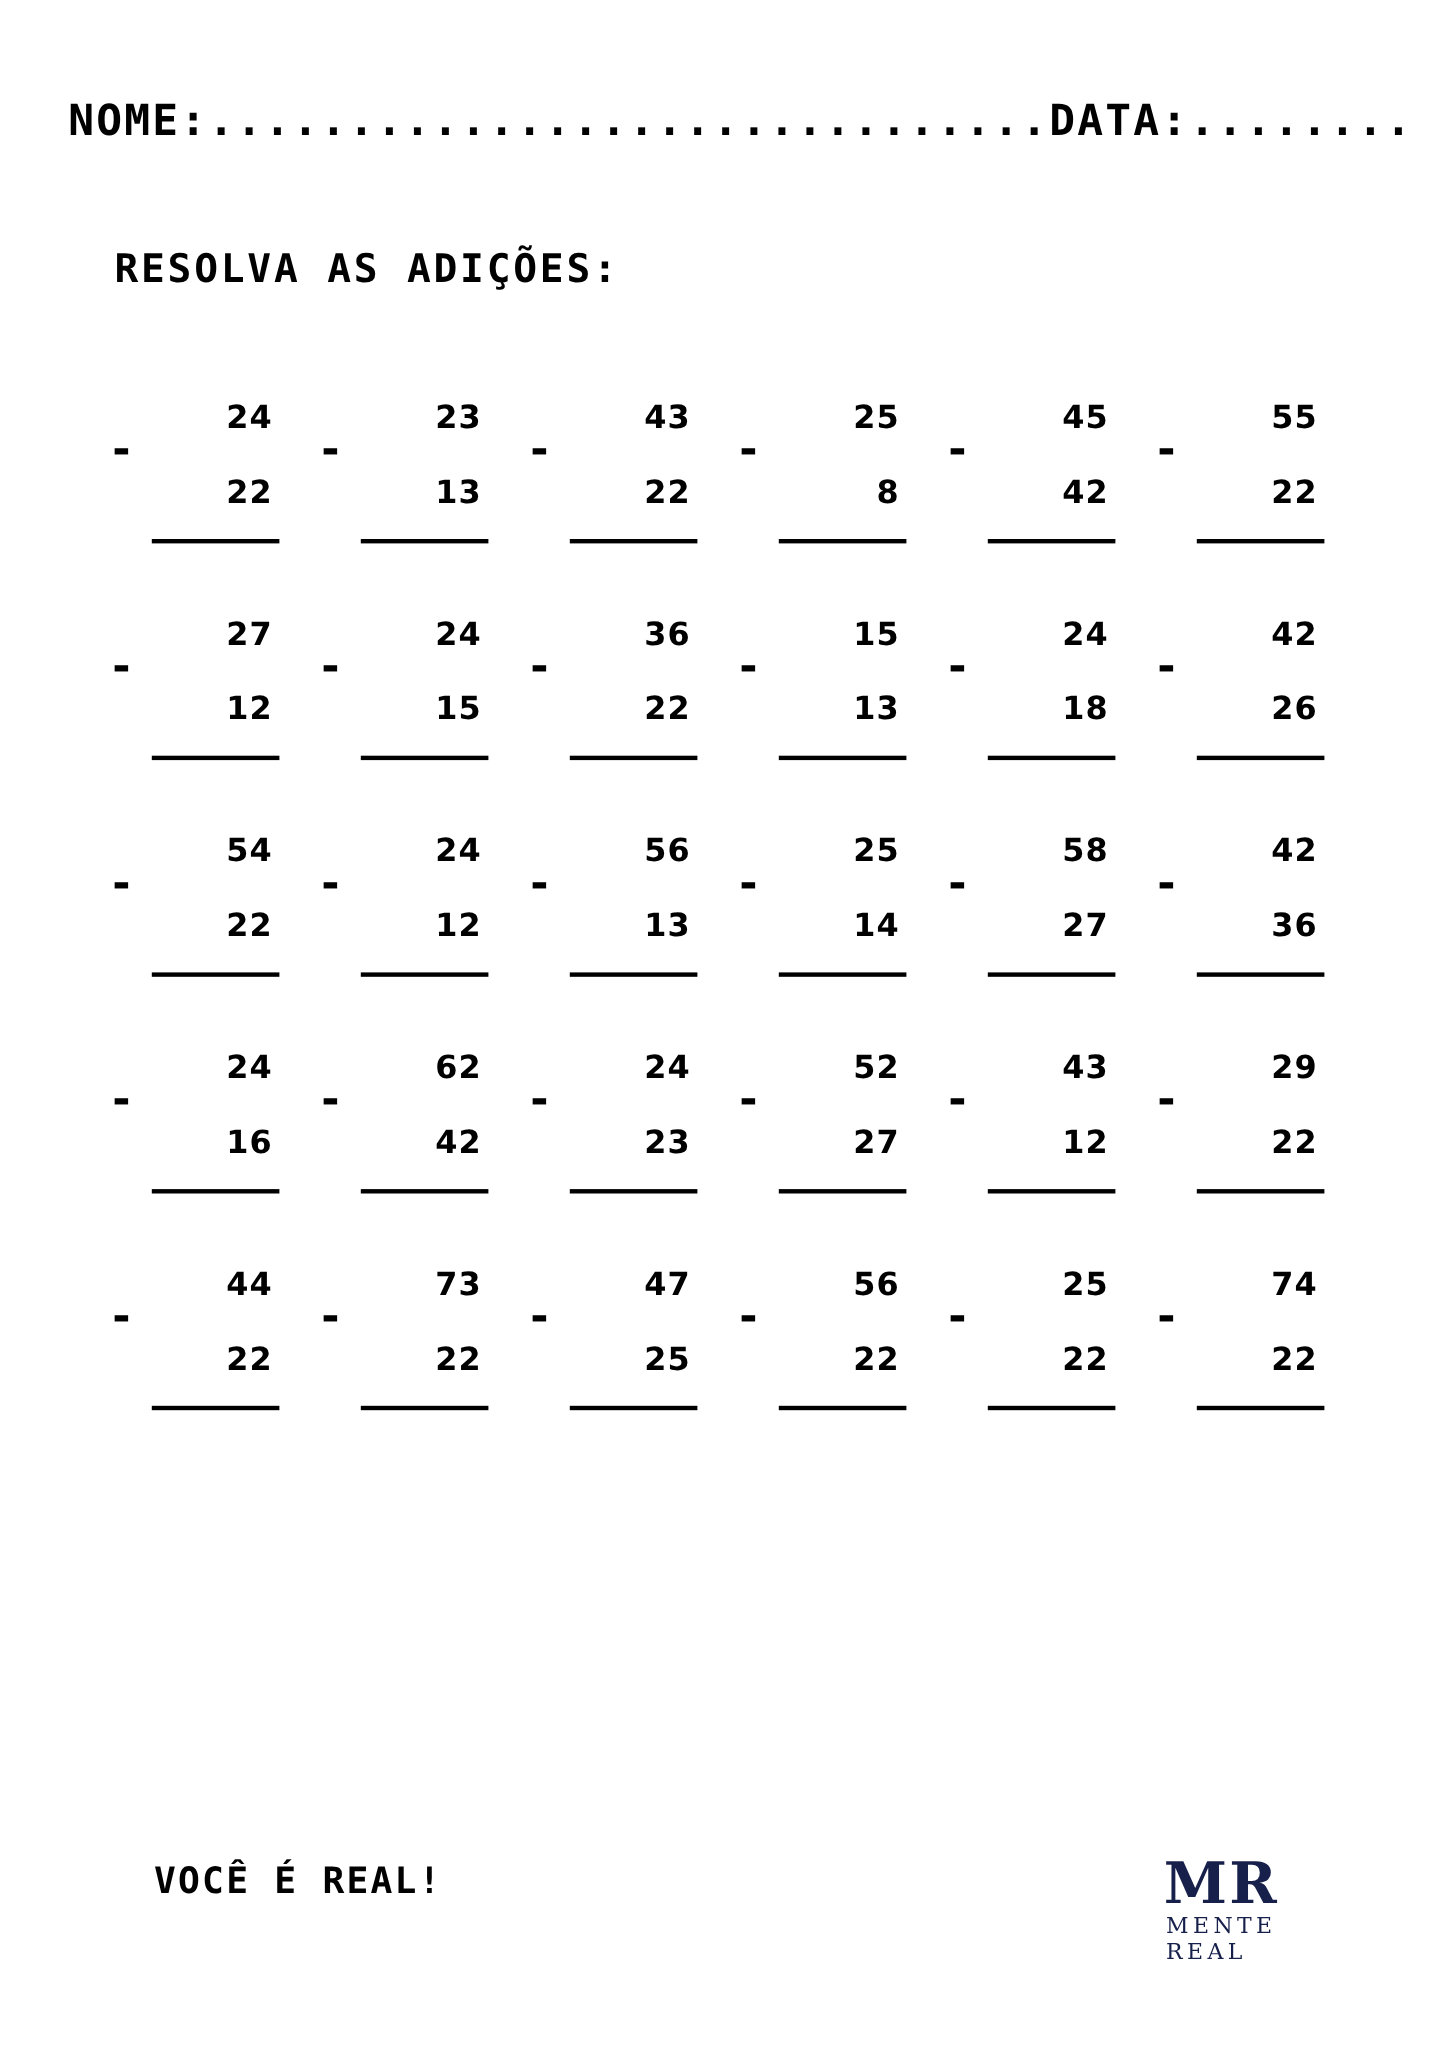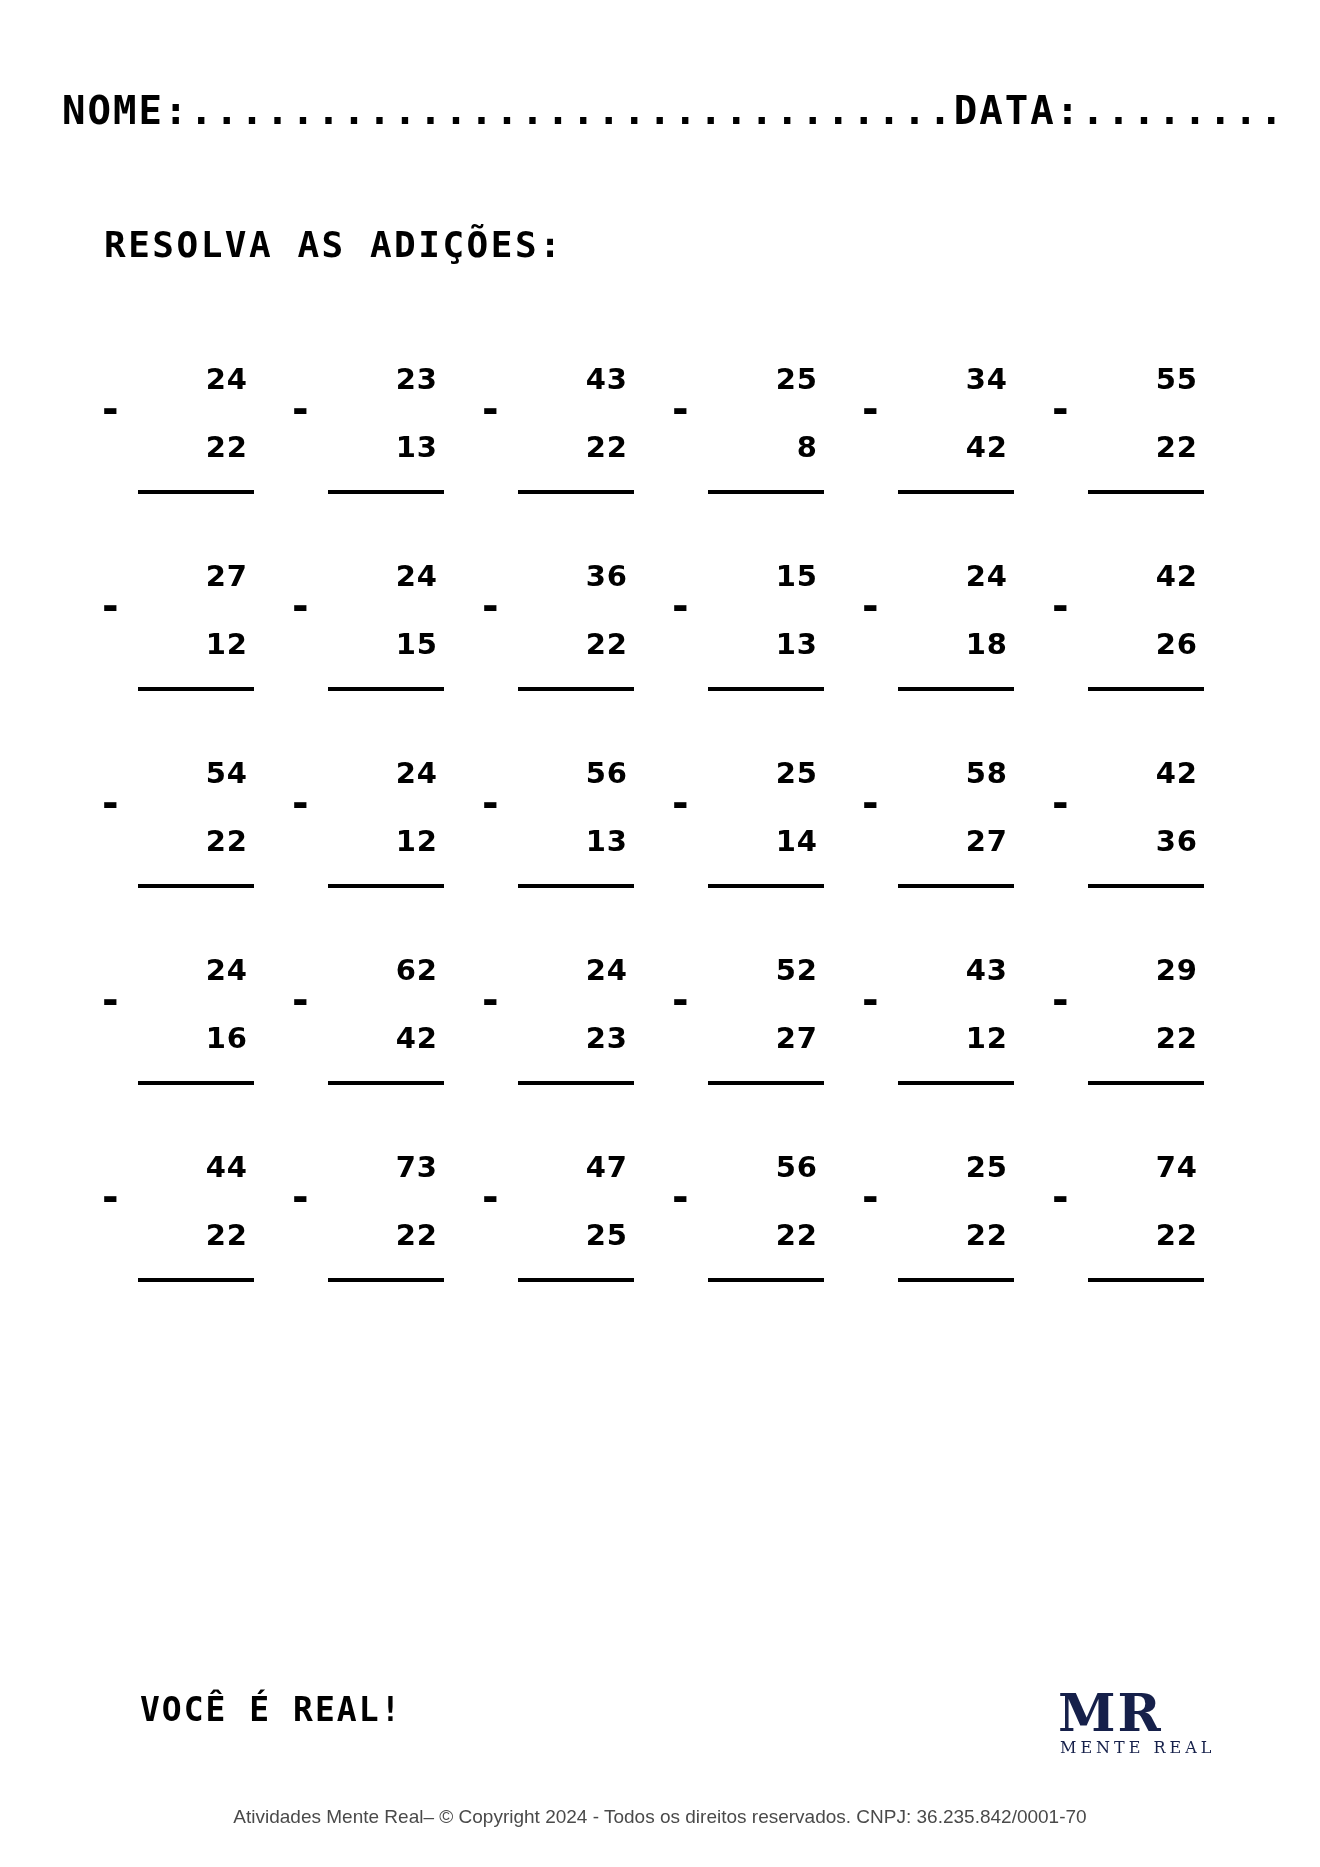--- a/index.html
+++ b/index.html
@@ -132,21 +132,21 @@
     font-size: 52px;
     line-height: 82px;
     color: #16204a;
     letter-spacing: 2px;
   }
   .logo-text {
     position: absolute;
     left: 18px;
     top: 66px;
     font-family: "DejaVu Serif", serif;
-    font-size: 16px;
+    font-size: 20px;
     letter-spacing: 4px;
     color: #16204a;
     background: rgba(255,255,255,0.0);
   }
 
   
   .copyright {
     position: absolute;
     left: 0;
     right: 0;
@@ -200,21 +200,21 @@
         <div class="op-sign">-</div>
         <div class="operands">
           <div class="num">25</div>
           <div class="num">8</div>
           <div class="rule"></div>
         </div>
       </div>
       <div class="problem">
         <div class="op-sign">-</div>
         <div class="operands">
-          <div class="num">34</div>
+          <div class="num">45</div>
           <div class="num">42</div>
           <div class="rule"></div>
         </div>
       </div>
       <div class="problem">
         <div class="op-sign">-</div>
         <div class="operands">
           <div class="num">55</div>
           <div class="num">22</div>
           <div class="rule"></div>
@@ -414,15 +414,14 @@
       </div>
     </div>
 
   <div class="motto">VOCÊ É REAL!</div>
 
   <div class="logo">
     <div class="logo-mark">MR</div>
     <div class="logo-text">MENTE REAL</div>
   </div>
 
-  <div class="copyright">Atividades Mente Real– © Copyright 2024  - Todos os direitos reservados. CNPJ: 36.235.842/0001-70</div>
 
 </div>
 
 </body></html>

